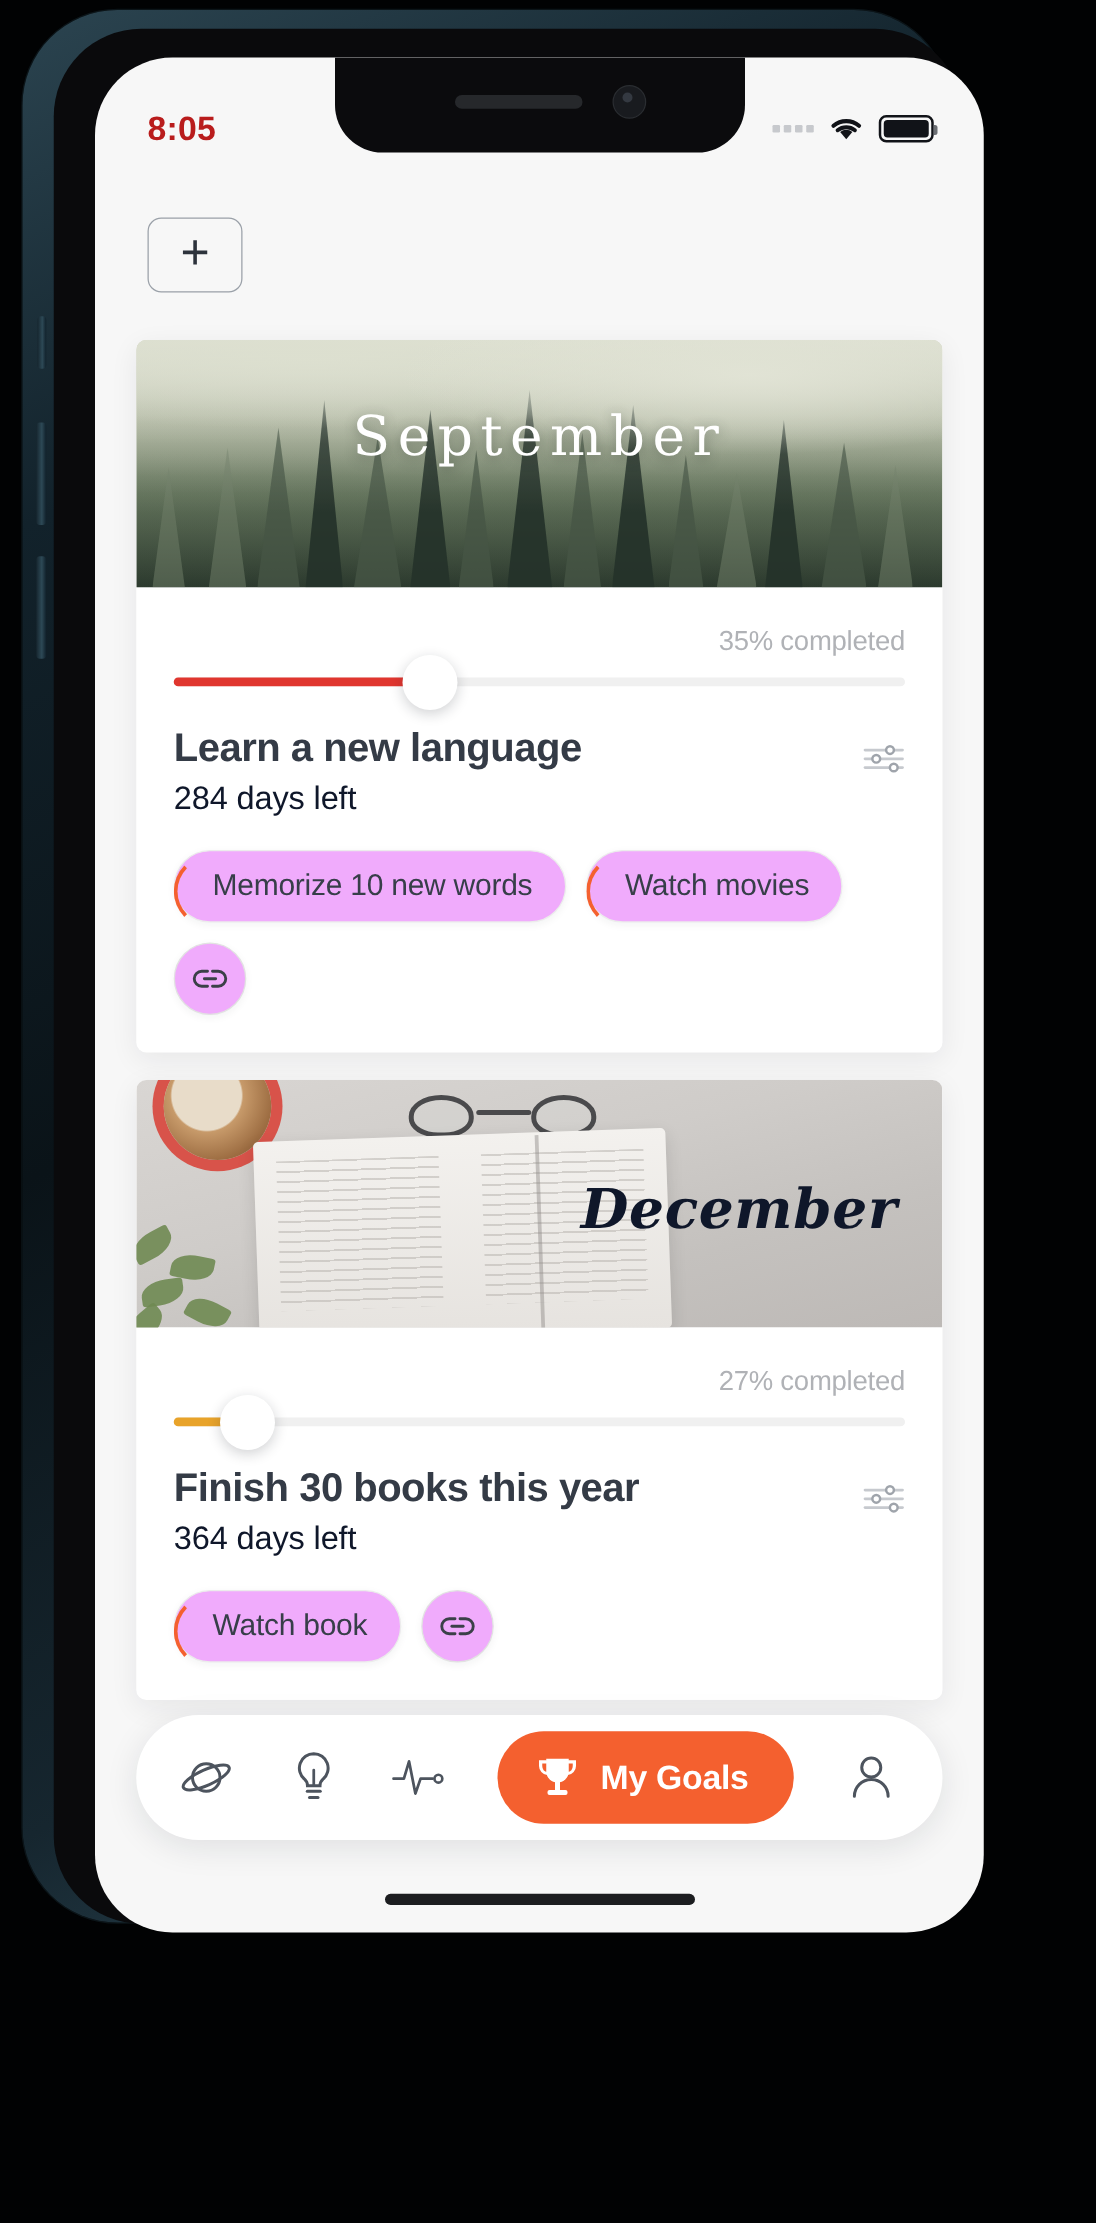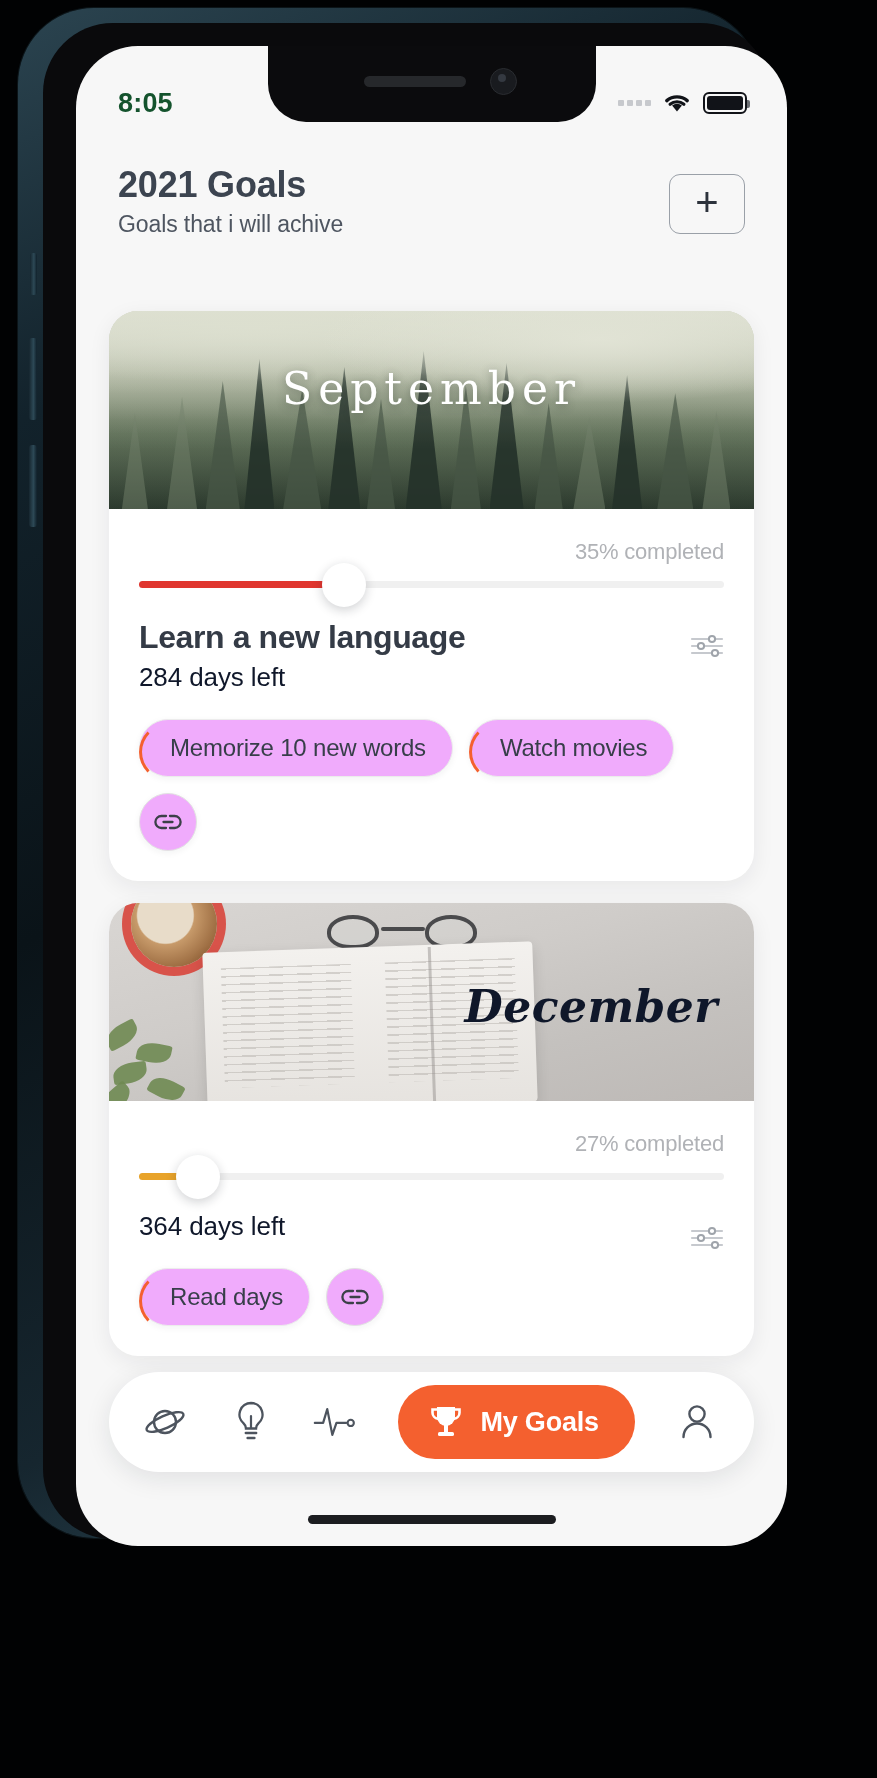--- a/index.html
+++ b/index.html
@@ -112,21 +112,21 @@
     height: 88px;
     display: flex;
     align-items: center;
     justify-content: space-between;
     padding: 26px 40px 0 42px;
     z-index: 30;
   }
   .status-time {
     font-size: 27px;
     font-weight: bold;
-    color: #14532d;
+    color: #b91c1c;
     letter-spacing: 0.2px;
   }
   .status-right {
     display: flex;
     align-items: center;
     gap: 11px;
   }
   .sig-dots { display: flex; gap: 3px; align-items: flex-end; }
   .sig-dots i {
     display: block;
@@ -202,24 +202,23 @@
     top: 226px;
     left: 0; right: 0;
     bottom: 0;
   }
 
   .goal-card {
     position: absolute;
     left: 33px;
     width: 645px;
     background: #ffffff;
-    border-radius: 29px;
+    border-radius: 8px;
     overflow: hidden;
     box-shadow: 0 6px 22px rgba(22,28,38,0.07);
-    margin-top: 39px;
   }
   .card-1 { top: 0px; }
   .card-2 { top: 592px; }
 
   .card-hero {
     position: relative;
     height: 198px;
     overflow: hidden;
   }
 
@@ -547,24 +546,20 @@
               <path d="M4.8 8.6 a15.8 15.8 0 0 1 20.4 0" stroke="#111318" stroke-width="3.4" fill="none" stroke-linecap="round"></path>
               <path d="M8.1 12.2 a11 11 0 0 1 13.8 0" stroke="#111318" stroke-width="3.2" fill="none" stroke-linecap="round"></path>
             </svg>
             <div class="batt">
                 <i></i>
               </div>
           </div>
         </div>
 
         <div class="app-header">
-          <div>
-            <div class="header-title">2021 Goals</div>
-            <div class="header-sub">Goals that i will achive</div>
-          </div>
           <div class="add-btn">
             <span>+</span>
           </div>
         </div>
 
         <div class="scroll">
 
           <div class="goal-card card-1">
             <div class="card-hero">
               <div class="hero-forest">
@@ -650,33 +645,34 @@
             <div class="card-body">
               <div class="progress-row">
                 <div class="progress-label">27% completed</div>
                 <div class="track">
                   <div class="fill" id="fill-2" style="width: 10%; background: rgb(232, 163, 42);"></div>
                   <div class="thumb" id="thumb-2" style="left: 10%;"></div>
                 </div>
               </div>
 
               <div class="goal-head">
+                <div class="goal-title">Finish 30 books this year</div>
                 <div class="goal-days">364 days left</div>
                 <svg class="sliders-icon" viewBox="0 0 34 26">
                   <line x1="2" y1="6" x2="32" y2="6" stroke="#c6c9ce" stroke-width="2.2" stroke-linecap="round"></line>
                   <line x1="2" y1="13" x2="32" y2="13" stroke="#c6c9ce" stroke-width="2.2" stroke-linecap="round"></line>
                   <line x1="2" y1="20" x2="32" y2="20" stroke="#c6c9ce" stroke-width="2.2" stroke-linecap="round"></line>
                   <circle cx="22" cy="6" r="3.1" fill="#fff" stroke="#9fa4ab" stroke-width="2"></circle>
                   <circle cx="11" cy="13" r="3.1" fill="#fff" stroke="#9fa4ab" stroke-width="2"></circle>
                   <circle cx="25" cy="20" r="3.1" fill="#fff" stroke="#9fa4ab" stroke-width="2"></circle>
                 </svg>
               </div>
 
               <div class="chips">
-                <div class="chip">Read days</div>
+                <div class="chip">Watch book</div>
                 <div class="chip chip-link">
                   <svg width="30" height="20" viewBox="0 0 30 20">
                     <path d="M13 4 H8.4 a6 6 0 0 0 0 12 H13" stroke="#3b4048" stroke-width="2.3" fill="none" stroke-linecap="round"></path>
                     <path d="M17 4 h4.6 a6 6 0 0 1 0 12 H17" stroke="#3b4048" stroke-width="2.3" fill="none" stroke-linecap="round"></path>
                     <line x1="10.5" y1="10" x2="19.5" y2="10" stroke="#3b4048" stroke-width="2.3" stroke-linecap="round"></line>
                   </svg>
                 </div>
               </div>
             </div>
           </div>

